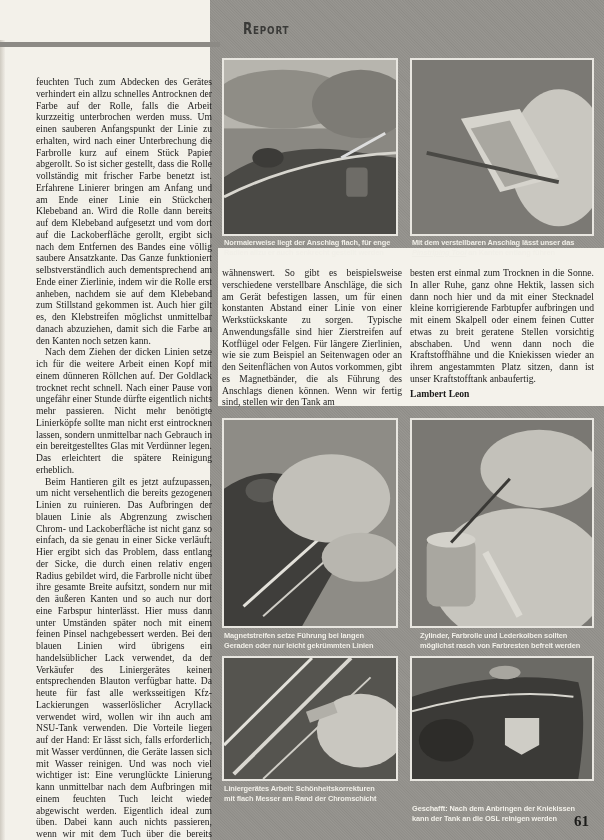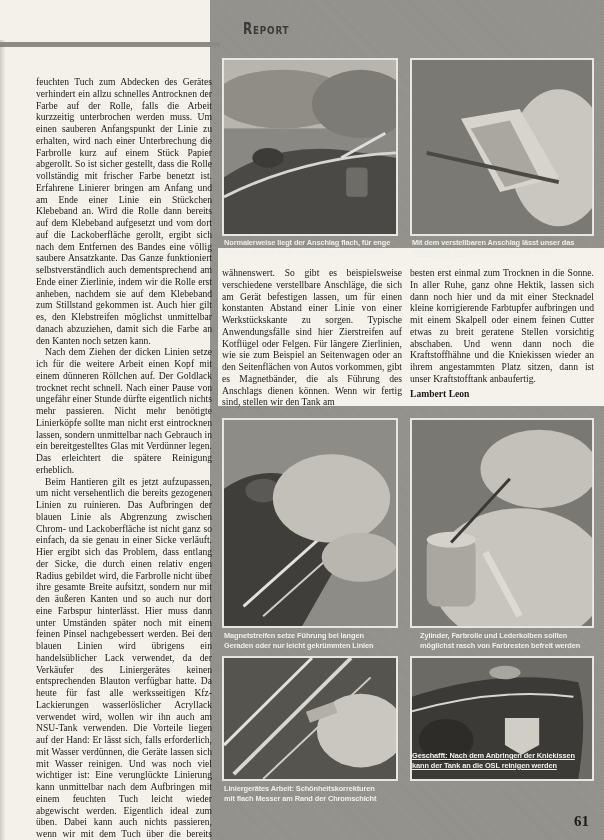--- a/index.html
+++ b/index.html
@@ -171,19 +171,19 @@
 <div class="photo" style="left:410px; top:656px; width:184px; height:125px;">
   <svg viewBox="0 0 184 125" preserveAspectRatio="none">
     <rect width="184" height="125" fill="#6b6a65"></rect>
     <path d="M0 40 Q90 10 170 25 Q180 60 170 125 L0 125 Z" fill="#3b3a37"></path>
     <path d="M0 55 Q90 30 165 40" stroke="#d8d6cf" stroke-width="2" fill="none"></path>
     <ellipse cx="95" cy="15" rx="16" ry="7" fill="#a8a69f"></ellipse>
     <ellipse cx="35" cy="85" rx="28" ry="22" fill="#2d2c29"></ellipse>
     <path d="M95 62 L130 62 L130 90 L112 100 L95 90 Z" fill="#cfcdc6"></path>
   </svg>
 </div>
-<div class="caption" style="left:412px; top:751px;text-decoration:underline;">
+<div class="caption" style="left:412px; top:804px;">
   <div>Geschafft: Nach dem Anbringen der Kniekissen</div>
   <div>kann der Tank an die OSL reinigen werden</div>
 </div>
 
 <div class="footer-mag">OLDTIMER-PRAXIS 2/2002</div>
 <div class="footer-page">61</div>
 
 </body></html>

